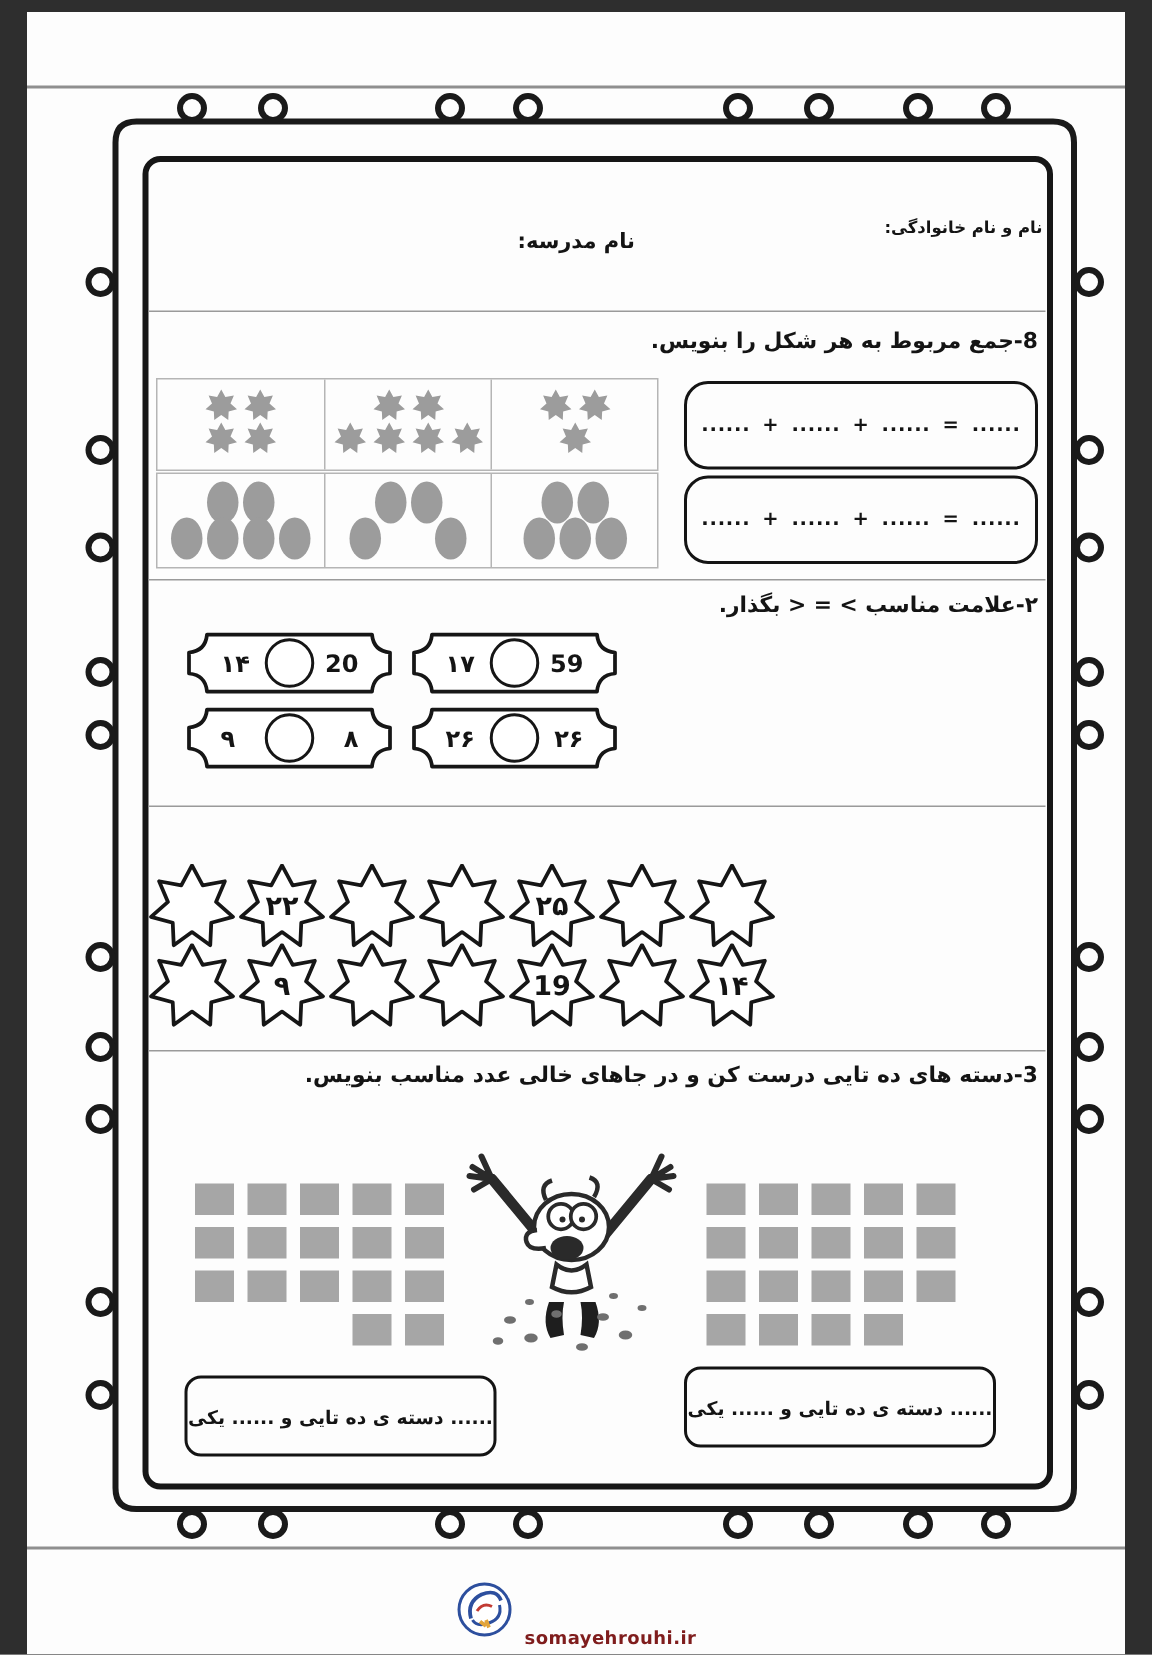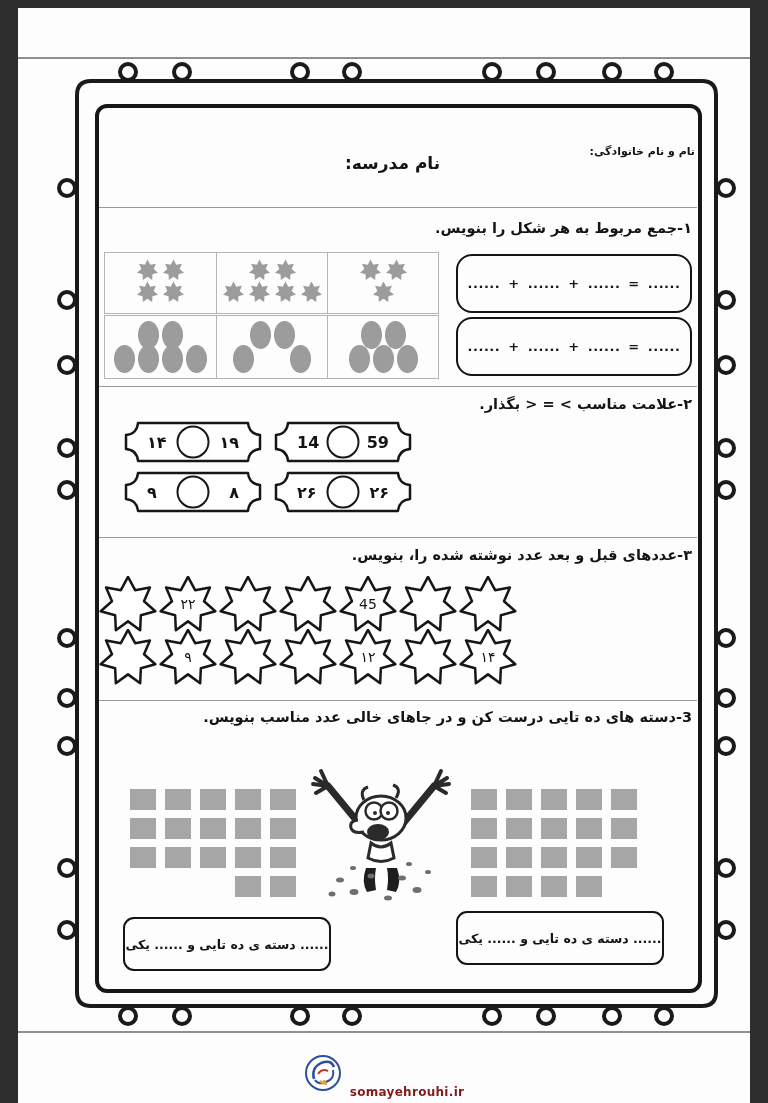--- a/index.html
+++ b/index.html
@@ -34,21 +34,21 @@
   .ticket{position:relative;width:142px;height:46px;}
   .ticket svg{position:absolute;inset:0;}
   .ticket .nums{position:absolute;inset:0;display:flex;align-items:center;
                 justify-content:space-between;padding:0 25px;direction:ltr;}
   .ticket .nums span{font-weight:700;font-size:16px;}
   
   .star-row{position:absolute;left:98px;display:flex;}
   .big-star{position:relative;width:60px;height:56px;}
   .big-star svg{position:absolute;inset:0;}
   .big-star .num{position:absolute;inset:0;display:flex;align-items:center;justify-content:center;
-                 font-weight:400;font-size:14px;}
+                 font-weight:700;font-size:18px;}
   
   .sq-group{position:absolute;display:flex;flex-direction:column;gap:8px;width:166px;}
   .sq-row{display:flex;gap:9px;}
   .sq-row.end{justify-content:flex-end;}
   .sq{width:26px;height:21px;display:inline-block;}
   .ans-box{position:absolute;width:204px;height:50px;border:2.5px solid #141414;border-radius:11px;
            display:flex;align-items:center;justify-content:center;}
   .ans-box span{direction:rtl;font-weight:700;font-size:12.5px;white-space:nowrap;}
   
   #footer{position:absolute;left:0;top:1046px;width:768px;display:flex;align-items:center;
@@ -104,25 +104,25 @@
       <circle cx="726" cy="698" r="8"></circle>
         <circle cx="726" cy="746" r="8"></circle>
       <circle cx="726" cy="868" r="8"></circle>
         <circle cx="726" cy="930" r="8"></circle>
     </g>
   </svg>
 
   <div id="inner-frame"></div>
 
   <div class="hdr-label" style="top:145px;right:73px">نام و نام خانوادگی:</div>
-  <div class="hdr-label" style="top:153px;left:345px;font-size:17px">نام مدرسه:</div>
+  <div class="hdr-label" style="top:153px;left:345px;font-size:14px">نام مدرسه:</div>
 
   <div class="divider" style="top:207px"></div>
 
-  <div class="sec-title" style="top:220px;right:76px">۱-جمع مربوط به هر شکل را بنویس.</div>
+  <div class="sec-title" style="top:220px;right:76px">8-جمع مربوط به هر شکل را بنویس.</div>
   <div id="s1-star-row" class="cells-row" style="top:252px;height:60px">
       <div class="shape-cell">
         <div class="shape-line">
           <span><svg width="23" height="22" viewBox="0 0 62 58">
               <polygon points="31,1 38.4,14.7 53.7,11.9 47.6,26.2 59.3,36.5 44.3,40.6 43.6,56.1 31,47 18.4,56.1 17.7,40.6 2.7,36.5 14.4,26.2 8.3,11.9 23.6,14.7" fill="#9c9c9c" stroke="none" stroke-width="0" stroke-linejoin="round"></polygon>
             </svg></span>
           <span><svg width="23" height="22" viewBox="0 0 62 58">
               <polygon points="31,1 38.4,14.7 53.7,11.9 47.6,26.2 59.3,36.5 44.3,40.6 43.6,56.1 31,47 18.4,56.1 17.7,40.6 2.7,36.5 14.4,26.2 8.3,11.9 23.6,14.7" fill="#9c9c9c" stroke="none" stroke-width="0" stroke-linejoin="round"></polygon>
             </svg></span>
         </div>
@@ -221,30 +221,30 @@
 
   <div class="sec-title" style="top:396px;right:76px">۲-علامت مناسب ⁦&gt; = &lt;⁩ بگذار.</div>
   <div id="tickets">
       <div class="ticket">
         <svg width="142" height="46" viewBox="0 0 142 46">
       <path d="M 16 4 H 126 Q 127 15 138 16 V 30 Q 127 31 126 42 H 16 Q 15 31 4 30 V 16 Q 15 15 16 4 Z" fill="#fff" stroke="#161616" stroke-width="2.5" stroke-linejoin="round"></path>
       <circle cx="71" cy="23" r="15.5" fill="#fff" stroke="#161616" stroke-width="2"></circle>
     </svg>
     <div class="nums">
           <span>۱۴</span>
-    <span>۱۹</span>
+    <span>20</span>
         </div>
       </div>
       <div class="ticket">
         <svg width="142" height="46" viewBox="0 0 142 46">
       <path d="M 16 4 H 126 Q 127 15 138 16 V 30 Q 127 31 126 42 H 16 Q 15 31 4 30 V 16 Q 15 15 16 4 Z" fill="#fff" stroke="#161616" stroke-width="2.5" stroke-linejoin="round"></path>
       <circle cx="71" cy="23" r="15.5" fill="#fff" stroke="#161616" stroke-width="2"></circle>
     </svg>
     <div class="nums">
-          <span>14</span>
+          <span>۱۷</span>
     <span>59</span>
         </div>
       </div>
       <div class="ticket">
         <svg width="142" height="46" viewBox="0 0 142 46">
       <path d="M 16 4 H 126 Q 127 15 138 16 V 30 Q 127 31 126 42 H 16 Q 15 31 4 30 V 16 Q 15 15 16 4 Z" fill="#fff" stroke="#161616" stroke-width="2.5" stroke-linejoin="round"></path>
       <circle cx="71" cy="23" r="15.5" fill="#fff" stroke="#161616" stroke-width="2"></circle>
     </svg>
     <div class="nums">
           <span>۹</span>
@@ -258,21 +258,20 @@
     </svg>
     <div class="nums">
           <span>۲۶</span>
     <span>۲۶</span>
         </div>
       </div>
     </div>
 
   <div class="divider" style="top:537px"></div>
 
-  <div class="sec-title" style="top:547px;right:76px">۳-عددهای قبل و بعد عدد نوشته شده را، بنویس.</div>
   <div id="s3-row1" class="star-row" style="top:576px">
       <div class="big-star">
         <svg width="60" height="56" viewBox="0 0 62 58">
           <polygon points="31,1 38.4,14.7 53.7,11.9 47.6,26.2 59.3,36.5 44.3,40.6 43.6,56.1 31,47 18.4,56.1 17.7,40.6 2.7,36.5 14.4,26.2 8.3,11.9 23.6,14.7" fill="#fff" stroke="#161616" stroke-width="2.6" stroke-linejoin="round"></polygon>
         </svg>
         <span class="num"></span>
       </div>
       <div class="big-star">
         <svg width="60" height="56" viewBox="0 0 62 58">
           <polygon points="31,1 38.4,14.7 53.7,11.9 47.6,26.2 59.3,36.5 44.3,40.6 43.6,56.1 31,47 18.4,56.1 17.7,40.6 2.7,36.5 14.4,26.2 8.3,11.9 23.6,14.7" fill="#fff" stroke="#161616" stroke-width="2.6" stroke-linejoin="round"></polygon>
@@ -288,21 +287,21 @@
       <div class="big-star">
         <svg width="60" height="56" viewBox="0 0 62 58">
           <polygon points="31,1 38.4,14.7 53.7,11.9 47.6,26.2 59.3,36.5 44.3,40.6 43.6,56.1 31,47 18.4,56.1 17.7,40.6 2.7,36.5 14.4,26.2 8.3,11.9 23.6,14.7" fill="#fff" stroke="#161616" stroke-width="2.6" stroke-linejoin="round"></polygon>
         </svg>
         <span class="num"></span>
       </div>
       <div class="big-star">
         <svg width="60" height="56" viewBox="0 0 62 58">
           <polygon points="31,1 38.4,14.7 53.7,11.9 47.6,26.2 59.3,36.5 44.3,40.6 43.6,56.1 31,47 18.4,56.1 17.7,40.6 2.7,36.5 14.4,26.2 8.3,11.9 23.6,14.7" fill="#fff" stroke="#161616" stroke-width="2.6" stroke-linejoin="round"></polygon>
         </svg>
-        <span class="num">45</span>
+        <span class="num">۲۵</span>
       </div>
       <div class="big-star">
         <svg width="60" height="56" viewBox="0 0 62 58">
           <polygon points="31,1 38.4,14.7 53.7,11.9 47.6,26.2 59.3,36.5 44.3,40.6 43.6,56.1 31,47 18.4,56.1 17.7,40.6 2.7,36.5 14.4,26.2 8.3,11.9 23.6,14.7" fill="#fff" stroke="#161616" stroke-width="2.6" stroke-linejoin="round"></polygon>
         </svg>
         <span class="num"></span>
       </div>
       <div class="big-star">
         <svg width="60" height="56" viewBox="0 0 62 58">
           <polygon points="31,1 38.4,14.7 53.7,11.9 47.6,26.2 59.3,36.5 44.3,40.6 43.6,56.1 31,47 18.4,56.1 17.7,40.6 2.7,36.5 14.4,26.2 8.3,11.9 23.6,14.7" fill="#fff" stroke="#161616" stroke-width="2.6" stroke-linejoin="round"></polygon>
@@ -332,21 +331,21 @@
       <div class="big-star">
         <svg width="60" height="56" viewBox="0 0 62 58">
           <polygon points="31,1 38.4,14.7 53.7,11.9 47.6,26.2 59.3,36.5 44.3,40.6 43.6,56.1 31,47 18.4,56.1 17.7,40.6 2.7,36.5 14.4,26.2 8.3,11.9 23.6,14.7" fill="#fff" stroke="#161616" stroke-width="2.6" stroke-linejoin="round"></polygon>
         </svg>
         <span class="num"></span>
       </div>
       <div class="big-star">
         <svg width="60" height="56" viewBox="0 0 62 58">
           <polygon points="31,1 38.4,14.7 53.7,11.9 47.6,26.2 59.3,36.5 44.3,40.6 43.6,56.1 31,47 18.4,56.1 17.7,40.6 2.7,36.5 14.4,26.2 8.3,11.9 23.6,14.7" fill="#fff" stroke="#161616" stroke-width="2.6" stroke-linejoin="round"></polygon>
         </svg>
-        <span class="num">۱۲</span>
+        <span class="num">19</span>
       </div>
       <div class="big-star">
         <svg width="60" height="56" viewBox="0 0 62 58">
           <polygon points="31,1 38.4,14.7 53.7,11.9 47.6,26.2 59.3,36.5 44.3,40.6 43.6,56.1 31,47 18.4,56.1 17.7,40.6 2.7,36.5 14.4,26.2 8.3,11.9 23.6,14.7" fill="#fff" stroke="#161616" stroke-width="2.6" stroke-linejoin="round"></polygon>
         </svg>
         <span class="num"></span>
       </div>
       <div class="big-star">
         <svg width="60" height="56" viewBox="0 0 62 58">
           <polygon points="31,1 38.4,14.7 53.7,11.9 47.6,26.2 59.3,36.5 44.3,40.6 43.6,56.1 31,47 18.4,56.1 17.7,40.6 2.7,36.5 14.4,26.2 8.3,11.9 23.6,14.7" fill="#fff" stroke="#161616" stroke-width="2.6" stroke-linejoin="round"></polygon>

